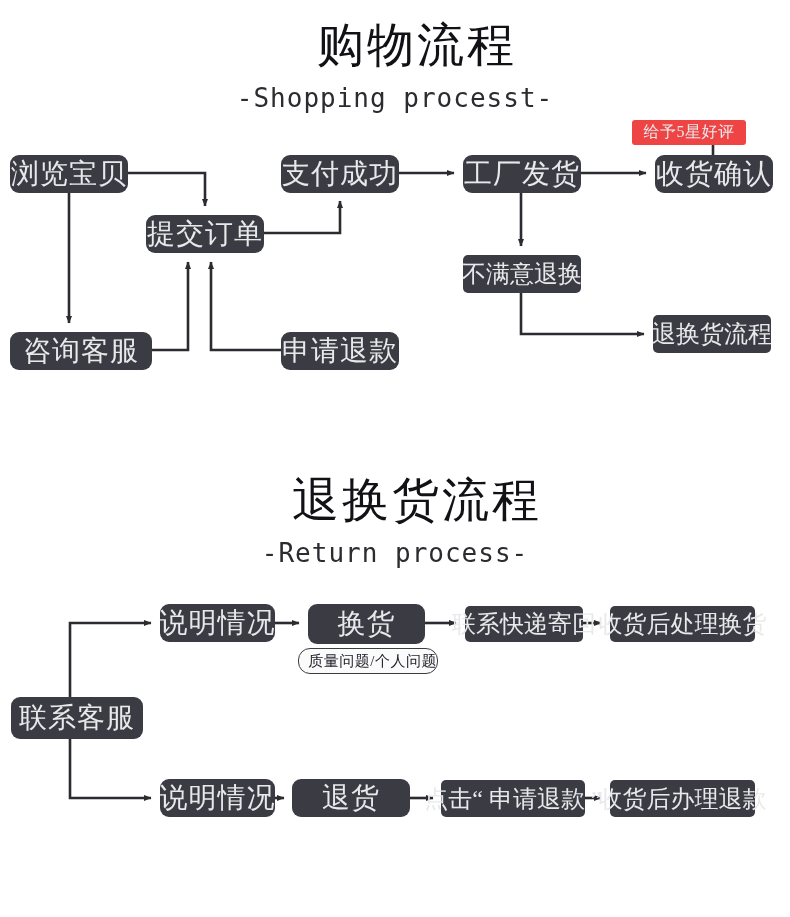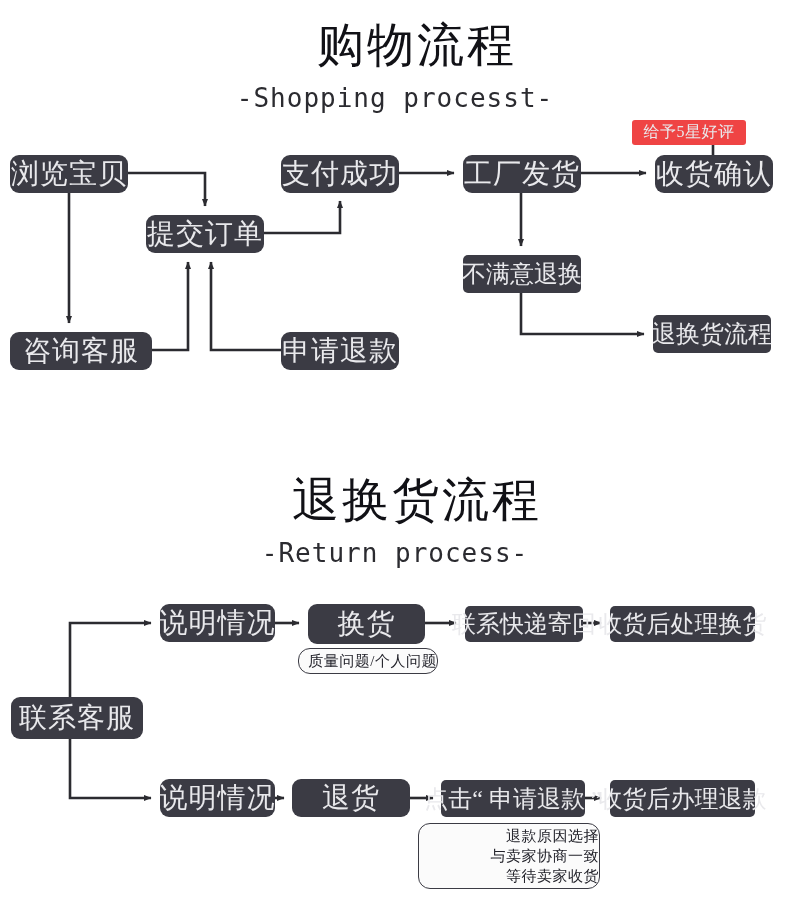--- a/index.html
+++ b/index.html
@@ -193,19 +193,14 @@
   </div>
 
   <div class="node" style="left:160px; top:779px; width:115px; height:38px;">说明情况</div>
 
   <div class="node" style="left:292px; top:779px; width:118px; height:38px;">退货</div>
 
   <div class="node tight overflow" style="left:441px; top:780px; width:144px; height:37px;">点击“ 申请退款 ”</div>
 
   <div class="node tight overflow" style="left:610px; top:780px; width:145px; height:37px;">收货后办理退款</div>
 
-  <div class="note" style="left:418px; top:823px; width:182px; height:66px;">
-    <span class="nl">退款原因选择</span>
-    <span class="nl">与卖家协商一致</span>
-    <span class="nl">等待卖家收货</span>
-  </div>
 
 </div>
 
 </body></html>

